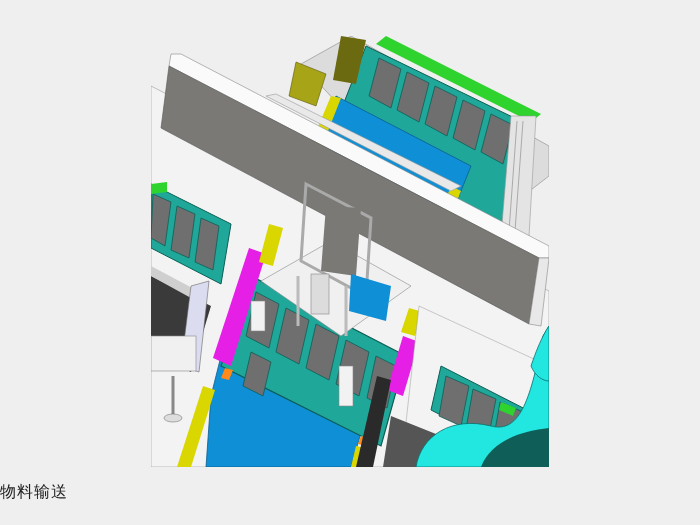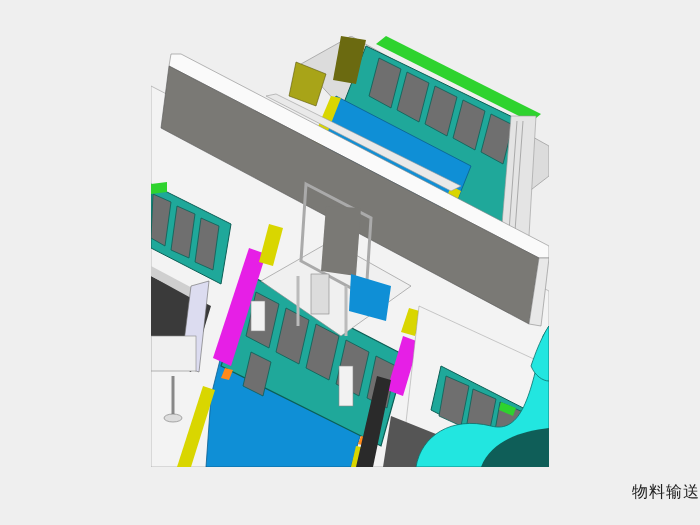--- a/index.html
+++ b/index.html
@@ -6,21 +6,21 @@
   body {
     width: 700px; height: 525px; background: #efefef; position: relative; overflow: hidden;
     font-family: "DejaVu Sans", "Liberation Sans", sans-serif;
   }
   .figure {
     position: absolute; left: 151px; top: 36px; width: 398px; height: 431px;
     overflow: hidden; background: #efefef;
   }
   .figure svg { display: block; }
   .caption {
-    position: absolute; left: 0; width: 700px; top: 482px; text-align: right;
+    position: absolute; left: 0; width: 700px; top: 482px; text-align: left;
     font-size: 16px; color: #222; letter-spacing: 1px;
   }
 </style>
 </head>
 <body>
 
 <div class="figure">
   <svg width="398" height="431" viewBox="0 0 398 431" xmlns="http://www.w3.org/2000/svg">
 
     <rect x="0" y="0" width="398" height="431" fill="#efefef"></rect>

